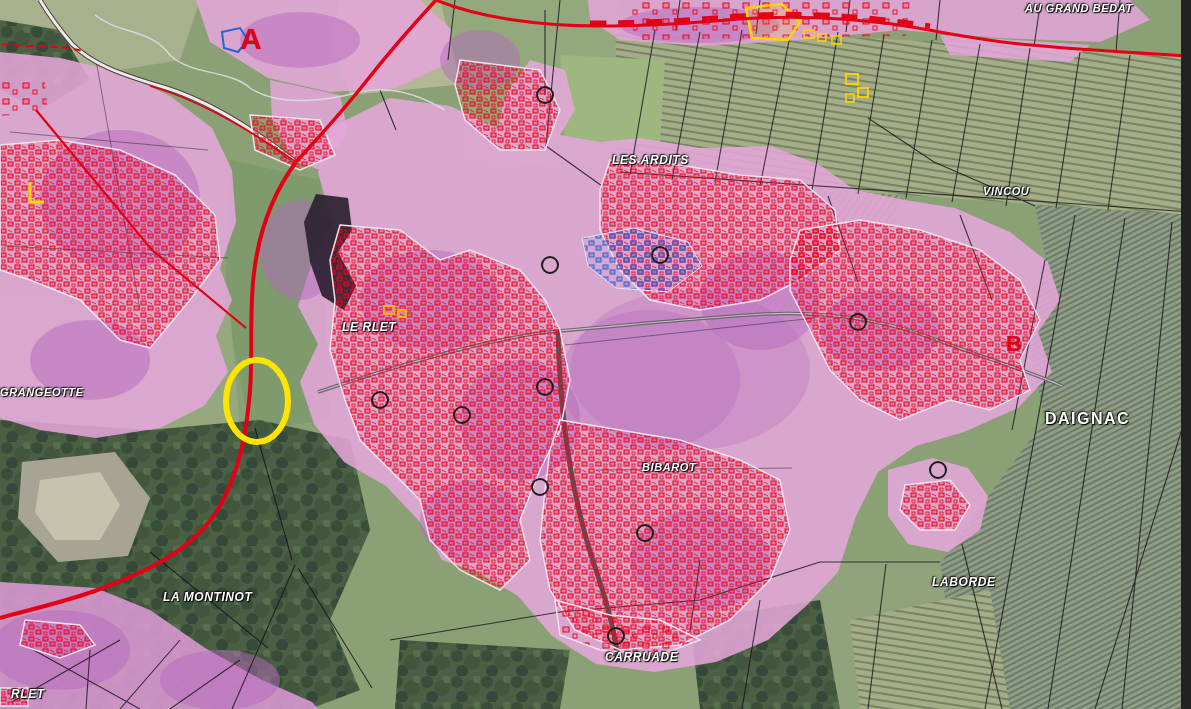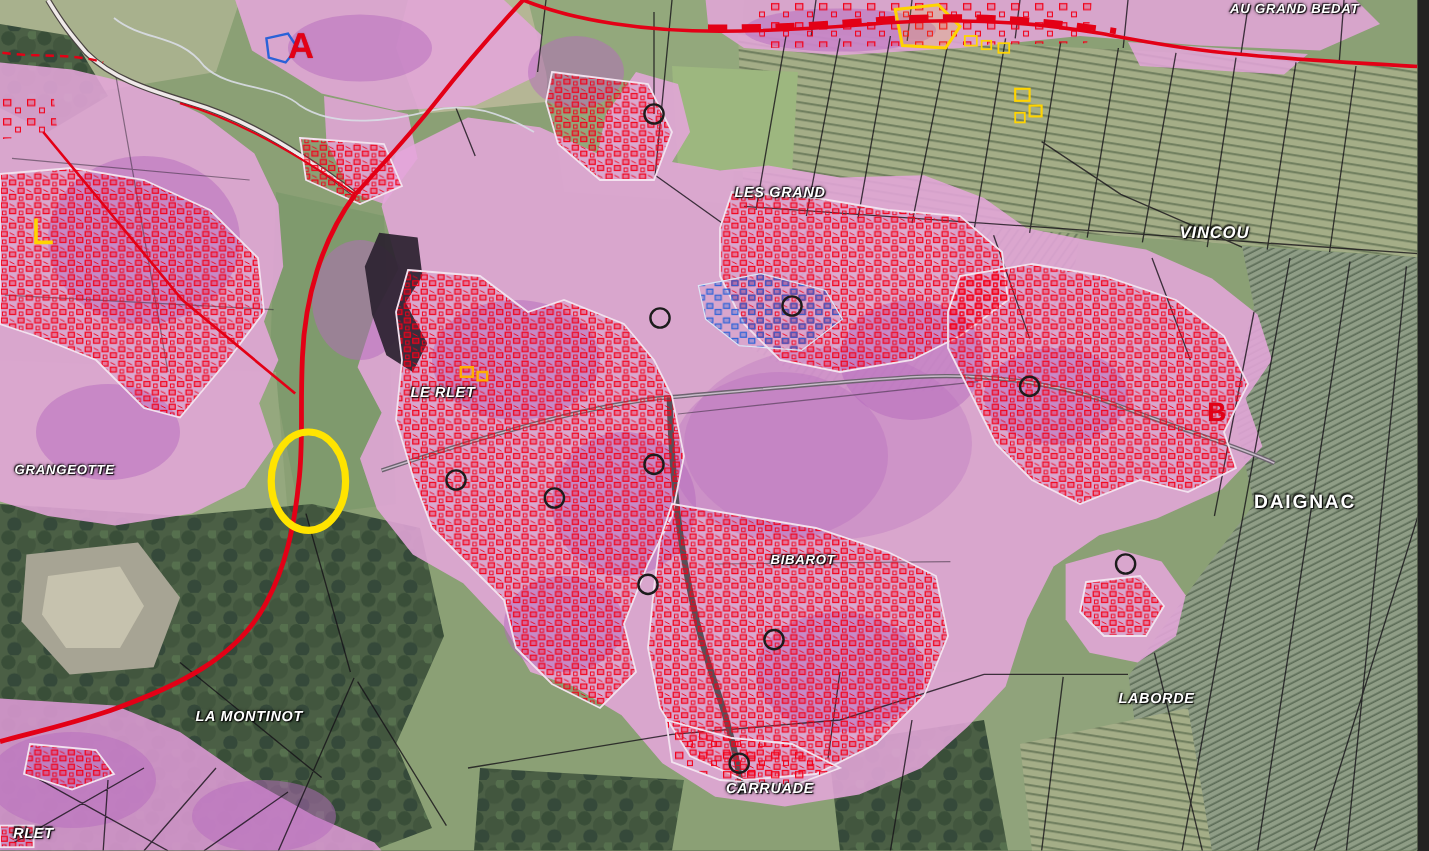--- a/index.html
+++ b/index.html
@@ -196,24 +196,24 @@
         <circle cx="938" cy="470" r="8"></circle>
         <circle cx="540" cy="487" r="8"></circle>
     <circle cx="645" cy="533" r="8"></circle>
         <circle cx="616" cy="636" r="8"></circle>
   </g>
 
   <ellipse cx="257" cy="401" rx="31" ry="41" fill="none" stroke="#ffe400" stroke-width="6"></ellipse>
 </svg>
 
 <div class="lbl" style="left:1025px;top:2px;font-size:11px;">AU GRAND BEDAT</div>
-<div class="lbl" style="left:612px;top:153px;">LES GRAND</div>
-<div class="lbl" style="left:983px;top:185px;font-size:14px;">VINCOU</div>
+<div class="lbl" style="left:612px;top:153px;">LES ARDITS</div>
+<div class="lbl" style="left:983px;top:185px;font-size:11px;">VINCOU</div>
 <div class="lbl" style="left:342px;top:320px;">LE RLET</div>
-<div class="lbl" style="left:0px;top:386px;font-size:11px;margin-left:12px;">GRANGEOTTE</div>
+<div class="lbl" style="left:0px;top:386px;font-size:11px;">GRANGEOTTE</div>
 <div class="lbl" style="left:642px;top:461px;font-size:11px;">BIBAROT</div>
 <div class="lbl" style="left:932px;top:531px;margin-top:44px;">LABORDE</div>
 <div class="lbl" style="left:163px;top:590px;">LA MONTINOT</div>
 <div class="lbl" style="left:605px;top:650px;">CARRUADE</div>
 <div class="lbl" style="left:0px;top:687px;margin-left:11px;">RLET</div>
 <div class="lbl-commune" style="left:1045px;top:410px;">DAIGNAC</div>
 
 <div class="zone-letter" style="left:240px;top:24px;font-size:30px;">A</div>
 <div class="zone-letter" style="left:1006px;top:333px;font-size:22px;">B</div>
 

